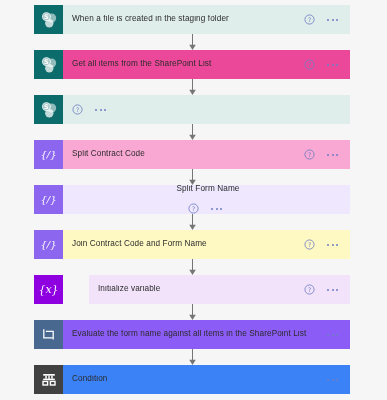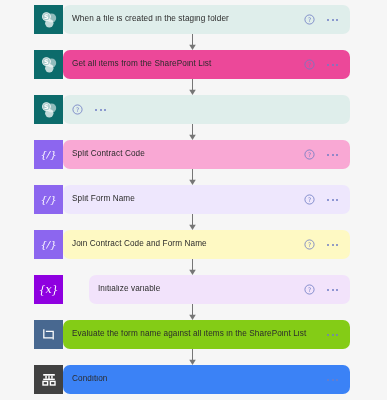--- a/index.html
+++ b/index.html
@@ -38,21 +38,20 @@
     box-sizing: border-box;
   }
   .card-body {
     flex: 1 1 auto;
     display: flex;
     align-items: center;
     padding-left: 9px;
     padding-right: 6px;
     box-sizing: border-box;
     min-width: 0;
-    border-radius: 7px;
   }
   .card-title {
     flex: 1 1 auto;
     font-size: 8.2px;
     color: #2b2b2b;
     letter-spacing: 0.1px;
     white-space: nowrap;
     overflow: hidden;
     text-overflow: ellipsis;
     line-height: 1;
@@ -229,21 +228,21 @@
     <div class="connector" style="top: 169px; height: 16px;">
       <svg width="15" height="16" viewBox="0 0 15 16">
         <line x1="7.5" y1="0" x2="7.5" y2="12" stroke="#767676" stroke-width="1"></line>
         <path d="M7.5 16 L4.2 10.8 L10.8 10.8 Z" fill="#767676"></path>
       </svg>
     </div>
     <div class="flow-row" style="top: 185px;">
       <div class="card-icon" style="background: rgb(140, 102, 239);">
         <span class="glyph code-glyph">{/}</span>
       </div>
-      <div class="card-body" style="background: rgb(238, 231, 253);">
+      <div class="card-body" style="background: rgb(238, 231, 253); flex-direction: column;">
         <div class="card-title">Split Form Name</div>
         <div class="card-actions">
           <svg class="help-icon" viewBox="0 0 12 12">
             <circle cx="6" cy="6" r="5" fill="none" stroke="#6f7dc4" stroke-width="0.9"></circle>
             <text x="6" y="8.6" text-anchor="middle" font-family="DejaVu Sans, sans-serif" font-size="6.6" fill="#6f7dc4">?</text>
           </svg>
           <span class="ellipsis-icon">
             <i></i>
             <i></i>
             <i></i>
@@ -307,21 +306,21 @@
         <path d="M7.5 16 L4.2 10.8 L10.8 10.8 Z" fill="#767676"></path>
       </svg>
     </div>
     <div class="flow-row" style="top: 320px;">
       <div class="card-icon" style="background: rgb(72, 104, 144);">
         <svg class="glyph" width="15" height="15" viewBox="0 0 16 16">
           <path d="M3 2.4 V11.6 H12.6" fill="none" stroke="#ffffff" stroke-width="1.35"></path>
           <path d="M5.2 4.6 H13 V13.2" fill="none" stroke="#ffffff" stroke-width="1.35"></path>
         </svg>
       </div>
-      <div class="card-body" style="background: #84cc16;">
+      <div class="card-body" style="background: #8b5cf6;">
         <div class="card-title">Evaluate the form name against all items in the SharePoint List</div>
         <div class="card-actions">
           <span class="ellipsis-icon">
             <i></i>
             <i></i>
             <i></i>
           </span>
         </div>
       </div>
     </div>

